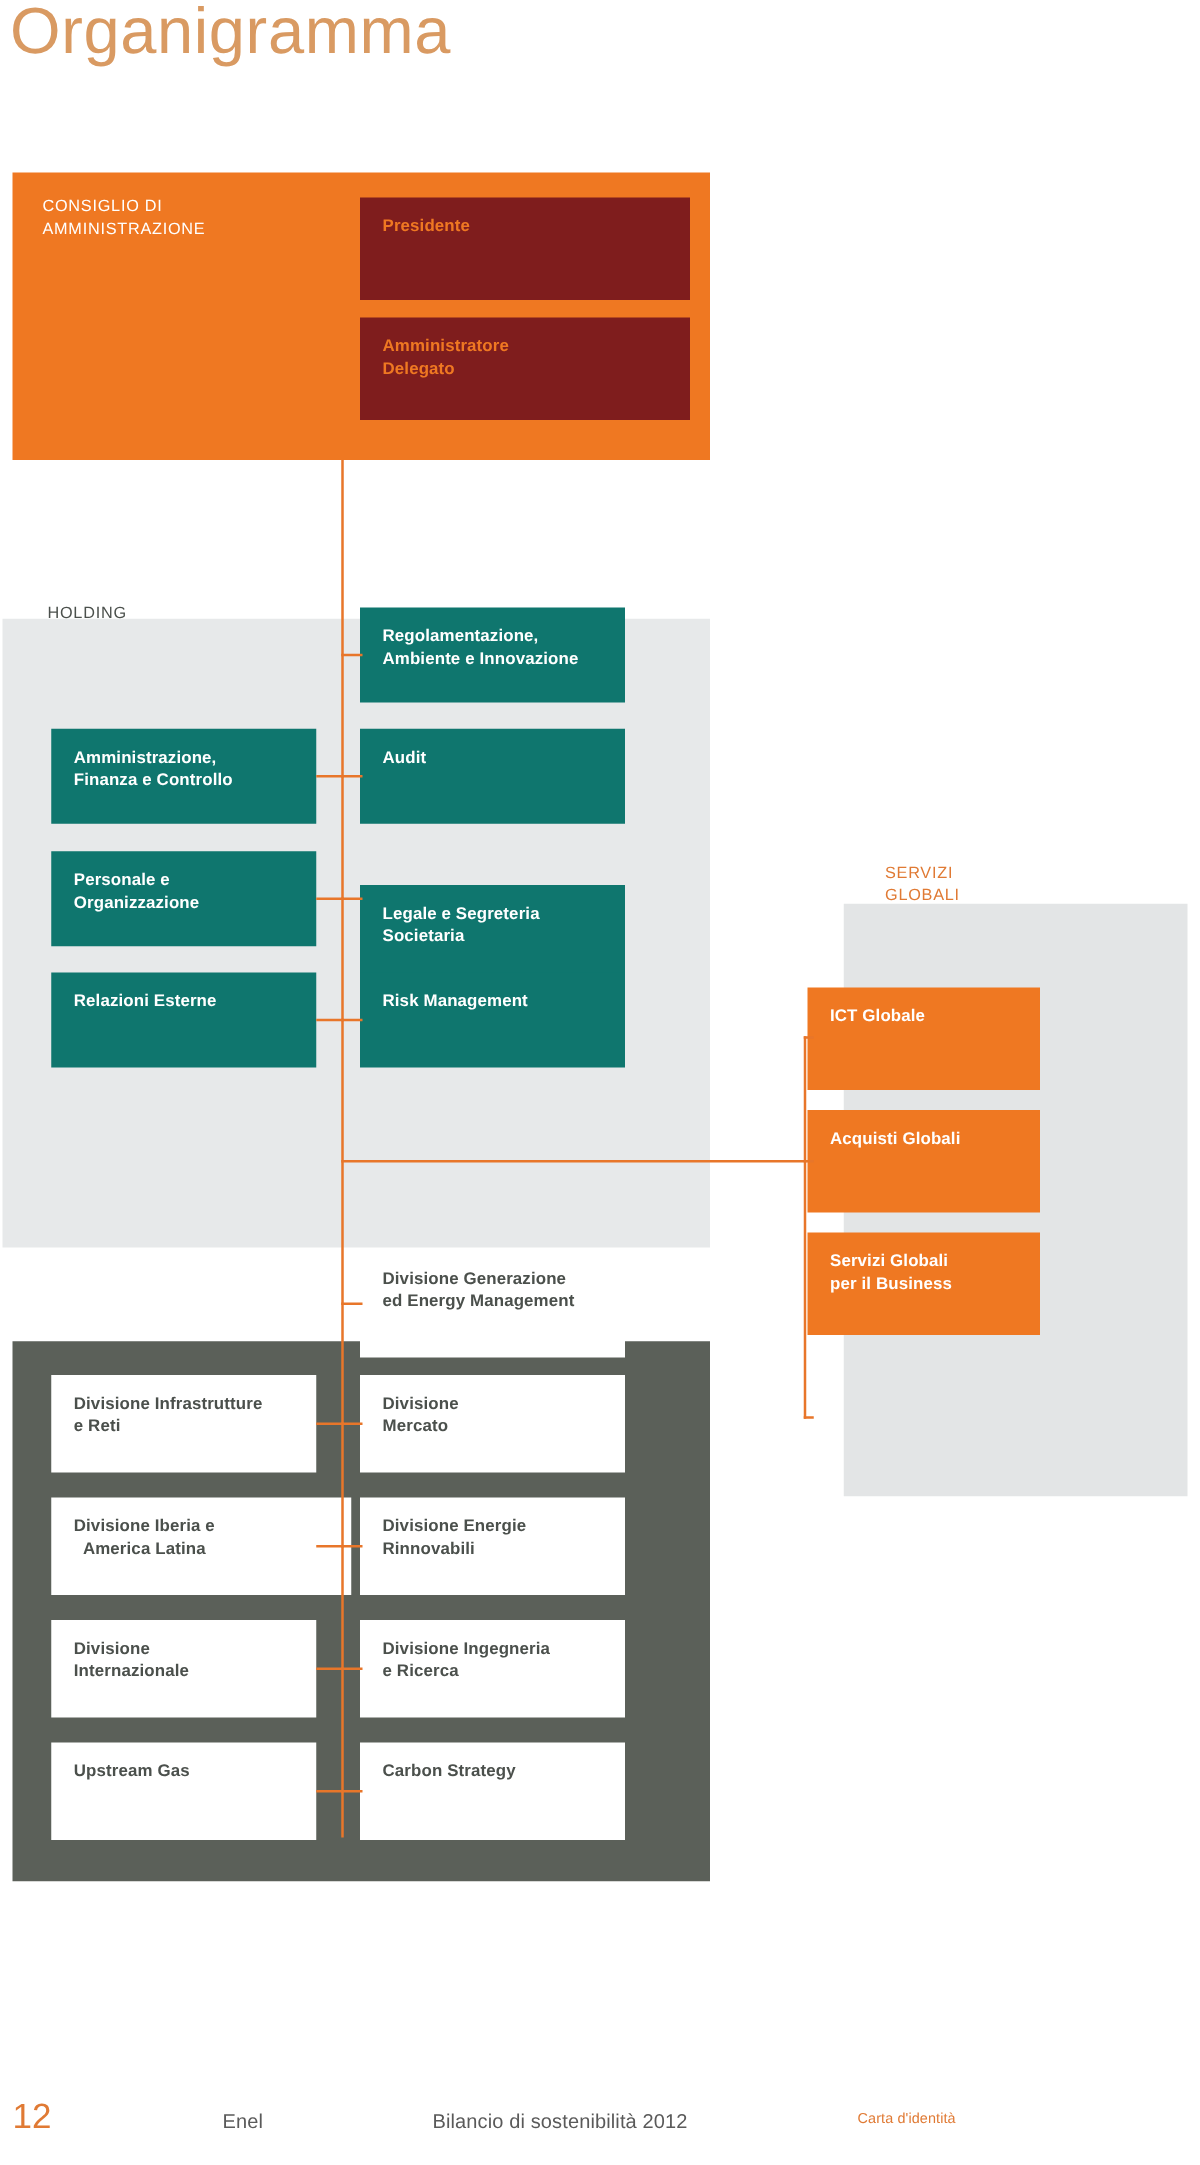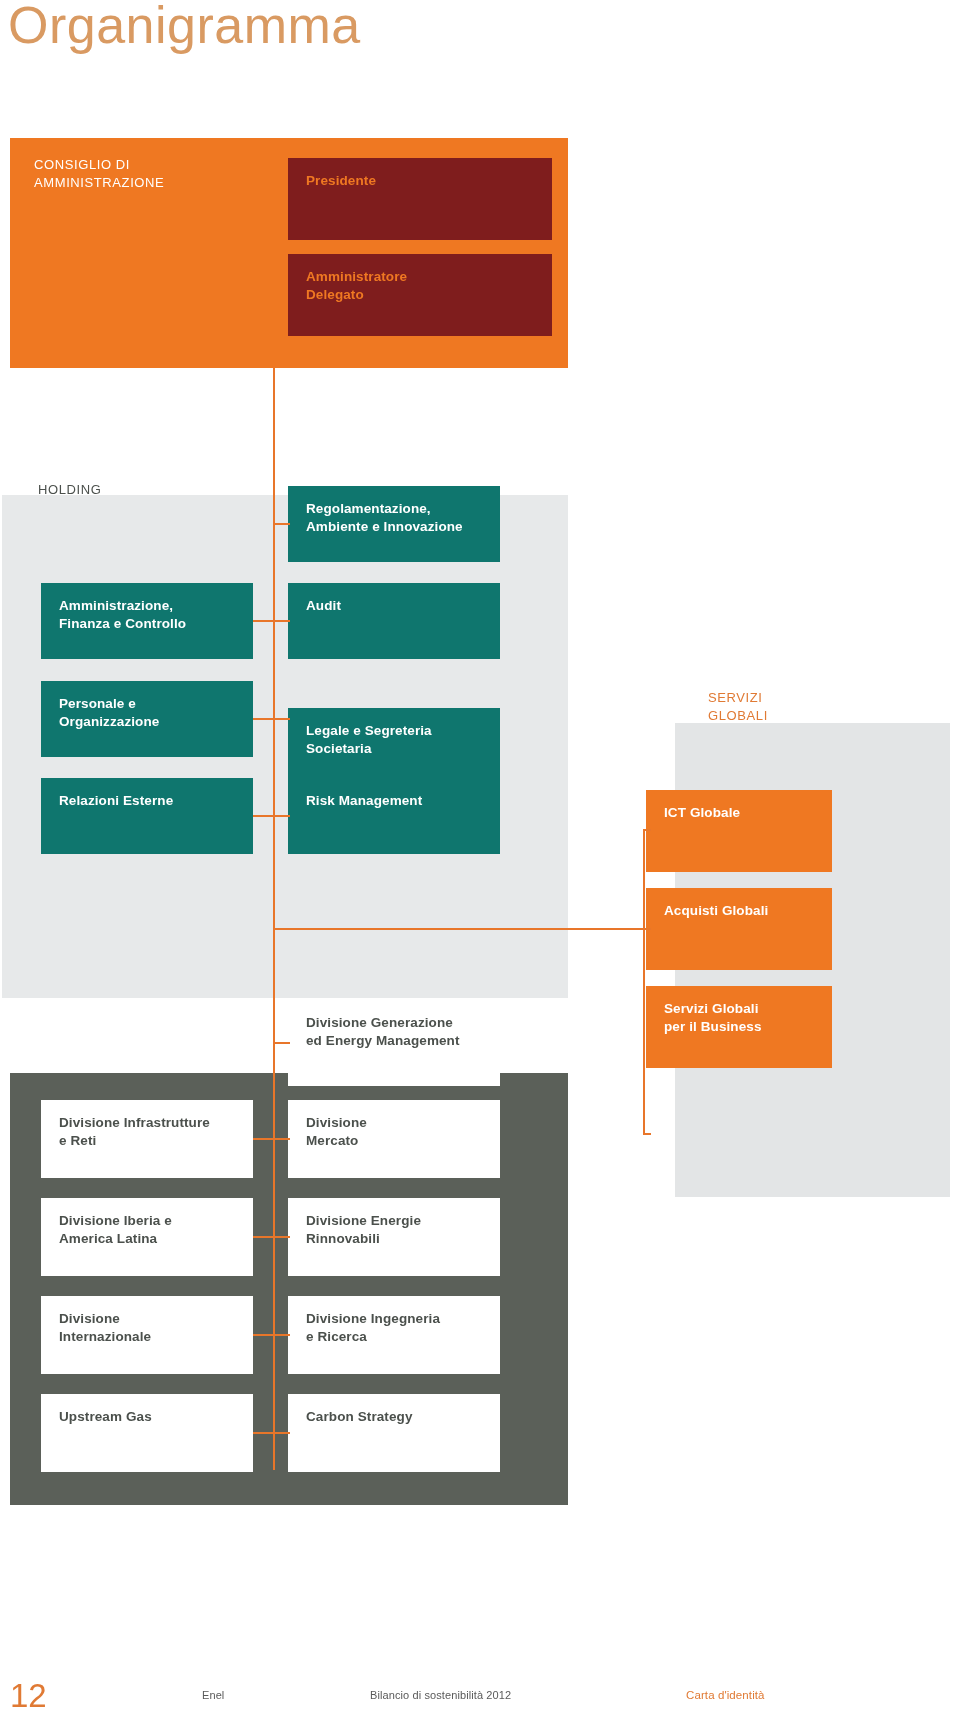--- a/index.html
+++ b/index.html
@@ -77,24 +77,24 @@
 
   
   .ln { position: absolute; background: #e8762a; }
   .ln-v { width: 2px; }
   .ln-h { height: 2px; }
 
   
   .footer { position: absolute; left: 0; top: 1683px; width: 960px; height: 30px; }
   .footer-page {
     position: absolute; left: 10px; top: -6px;
-    font-size: 33px; font-weight: 300; color: #e07a34;
+    font-size: 28px; font-weight: 300; color: #e07a34;
   }
   .footer-mid {
-    position: absolute; font-size: 11px; color: #5a5a5a; letter-spacing: 0.1px; margin-left: 24px;
+    position: absolute; font-size: 16px; color: #5a5a5a; letter-spacing: 0.1px;
   }
   .footer-brand { left: 178px; top: 6px; }
   .footer-doc   { left: 346px; top: 6px; }
   .footer-sec   { position: absolute; left: 686px; top: 6px; font-size: 11.5px; color: #e07a34; letter-spacing: 0.1px; }
 </style>
 </head>
 <body>
 
 <div class="page">
 
@@ -142,21 +142,21 @@
   <div class="node node-light" style="left:288px; top:1100px; width:212px; height:78px;">Divisione
 Mercato</div>
   <div class="node node-light" style="left:288px; top:1296px; width:212px; height:78px;">Divisione Ingegneria
 e Ricerca</div>
   <div class="node node-light" style="left:288px; top:1198px; width:212px; height:78px;">Divisione Energie
 Rinnovabili</div>
   <div class="node node-light" style="left:288px; top:1394px; width:212px; height:78px;">Carbon Strategy</div>
 
   <div class="node node-light" style="left:41px; top:1100px; width:212px; height:78px;">Divisione Infrastrutture
 e Reti</div>
-  <div class="node node-light" style="left:41px; top:1198px; width:212px; height:78px;">Divisione Iberia e
+  <div class="node node-light" style="left:41px; top:1198px; width:240px; height:78px;text-align:center;">Divisione Iberia e
 America Latina</div>
   <div class="node node-light" style="left:41px; top:1296px; width:212px; height:78px;">Divisione
 Internazionale</div>
   <div class="node node-light" style="left:41px; top:1394px; width:212px; height:78px;">Upstream Gas</div>
 
   <div class="ln ln-v" style="left:273px; top:368px; height:1102px;"></div>
 
   <div class="ln ln-h" style="left:273px; top:523px; width:17px;"></div>
   <div class="ln ln-h" style="left:273px; top:620px; width:17px;"></div>
   <div class="ln ln-h" style="left:273px; top:718px; width:17px;"></div>

